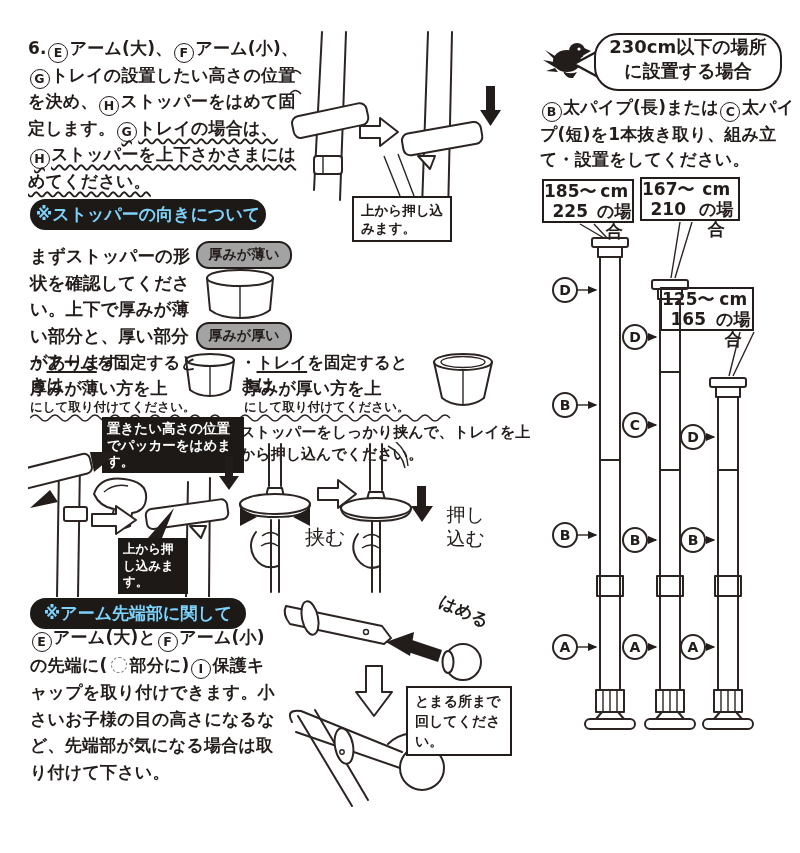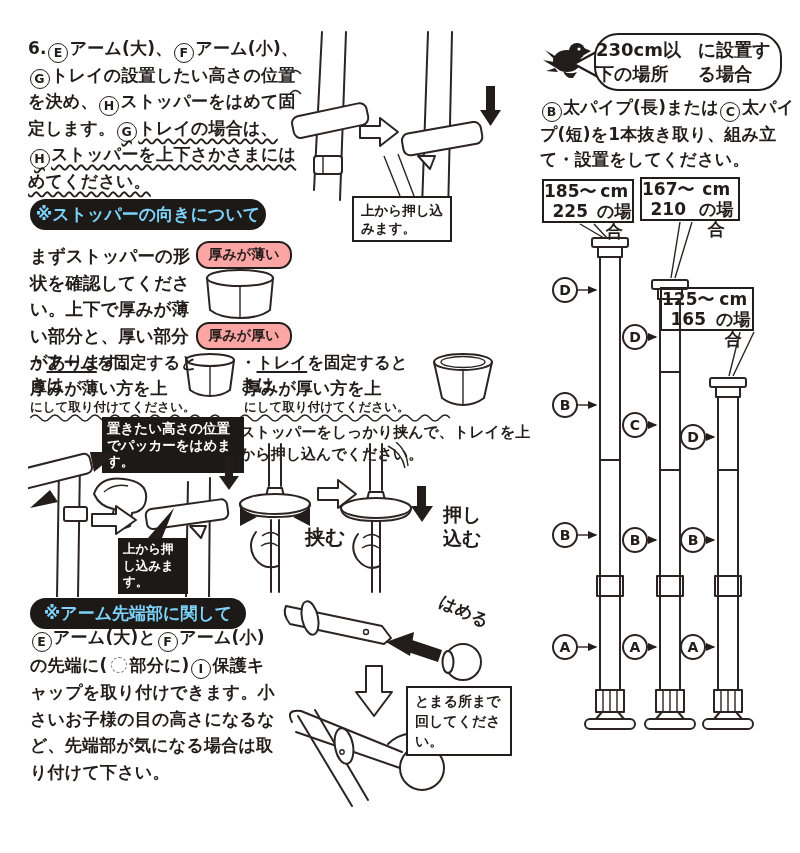--- a/index.html
+++ b/index.html
@@ -2,36 +2,36 @@
 <html><head>
 <meta charset="utf-8">
 <style>
   html,body{margin:0;padding:0;background:#fff;}
   #page{position:relative;width:800px;height:853px;background:#fff;overflow:hidden;
         font-family:"DejaVu Sans","Liberation Sans",sans-serif;color:#221c1a;}
   .abs{position:absolute;}
   
   .jp{font-weight:600;letter-spacing:0.2px;}
   .b7{font-weight:700;}
-  .b8{font-weight:700;}
+  .b8{font-weight:400;text-align:right;}
   
   .cl{display:inline-block;width:18px;height:18px;line-height:17px;text-align:center;
       border:1.6px solid currentColor;border-radius:50%;font-size:12.5px;font-weight:700;
       vertical-align:-2.5px;margin:0 1.5px;text-decoration:none;}
   .dotc{display:inline-block;width:14px;height:14px;border:1.6px dashed #777;border-radius:50%;
       vertical-align:-2px;margin:0 3px;}
   .wavy{text-decoration-line:underline;text-decoration-style:wavy;
         text-decoration-thickness:1.5px;text-underline-offset:4px;}
   .ul{text-decoration-line:underline;text-decoration-thickness:2px;text-underline-offset:2.5px;}
   
   .pill-header{background:#1d1917;color:#7dd3fc;border-radius:17px;display:flex;
       align-items:center;justify-content:center;font-size:17px;font-weight:700;}
   
   .pill-label{border:2px solid #221c1a;border-radius:13px;display:flex;align-items:center;
-      justify-content:center;font-size:14px;font-weight:700;background:#fca5a5;}
+      justify-content:center;font-size:14px;font-weight:700;background:#a3a3a3;}
   
   .blk-callout{background:#1d1917;color:#fff;font-weight:700;line-height:16.5px;
       padding:3px 5px;box-sizing:border-box;}
   
   .box-callout{border:2px solid #221c1a;background:#fff;font-weight:700;
       padding:3px 7px;box-sizing:border-box;}
   .range-box{border:2.5px solid #221c1a;background:#fff;font-weight:800;text-align:center;
       display:flex;flex-direction:row;justify-content:center;box-sizing:border-box;}
   svg .ln{stroke:#2b2422;fill:none;stroke-width:2;stroke-linejoin:round;stroke-linecap:round;}
   svg .thin{stroke:#2b2422;fill:none;stroke-width:1.4;}
@@ -211,21 +211,21 @@
       <polygon points="11,24 0,22 13,30"></polygon>
       <polygon points="12,30 3,33 15,34"></polygon>
       <path d="M20 33 q6 4 14 1 l-4 6 q-7 1 -10 -7 z"></path>
     </g>
     <circle cx="36" cy="11" r="1.6" fill="#fff"></circle>
   </svg>
   <svg class="abs" style="left:572px;top:46px;" width="30" height="34" viewBox="0 0 30 34">
     <polygon points="2,18 28,4 28,32" fill="#fff" stroke="#221c1a" stroke-width="2.4" stroke-linejoin="round"></polygon>
   </svg>
   <div class="abs" style="left:594px;top:33px;width:184px;height:54px;border:2.6px solid #221c1a;
-       border-radius:24px;background:#fff;display:flex;flex-direction:row;align-items:center;
+       border-radius:24px;background:#fff;display:flex;flex-direction:column;align-items:center;
        justify-content:flex-start;font-size:18px;font-weight:800;line-height:24px;">
     <span>230cm以下の場所</span>
     <span>に設置する場合</span>
   </div>
 
   <div class="abs jp" style="left:540px;top:95px;width:255px;font-size:17px;line-height:25px;"><span class="cl">B</span><span>太パイプ(長)または</span><span class="cl">C</span><span>太パイプ(短)を1本抜き取り、組み立て・設置をしてください。</span></div>
 
   <div class="abs range-box" style="left:542px;top:179px;width:92px;height:44px;font-size:17px;line-height:20px;">
     <span>185〜225</span>
     <span>cmの場合</span>

